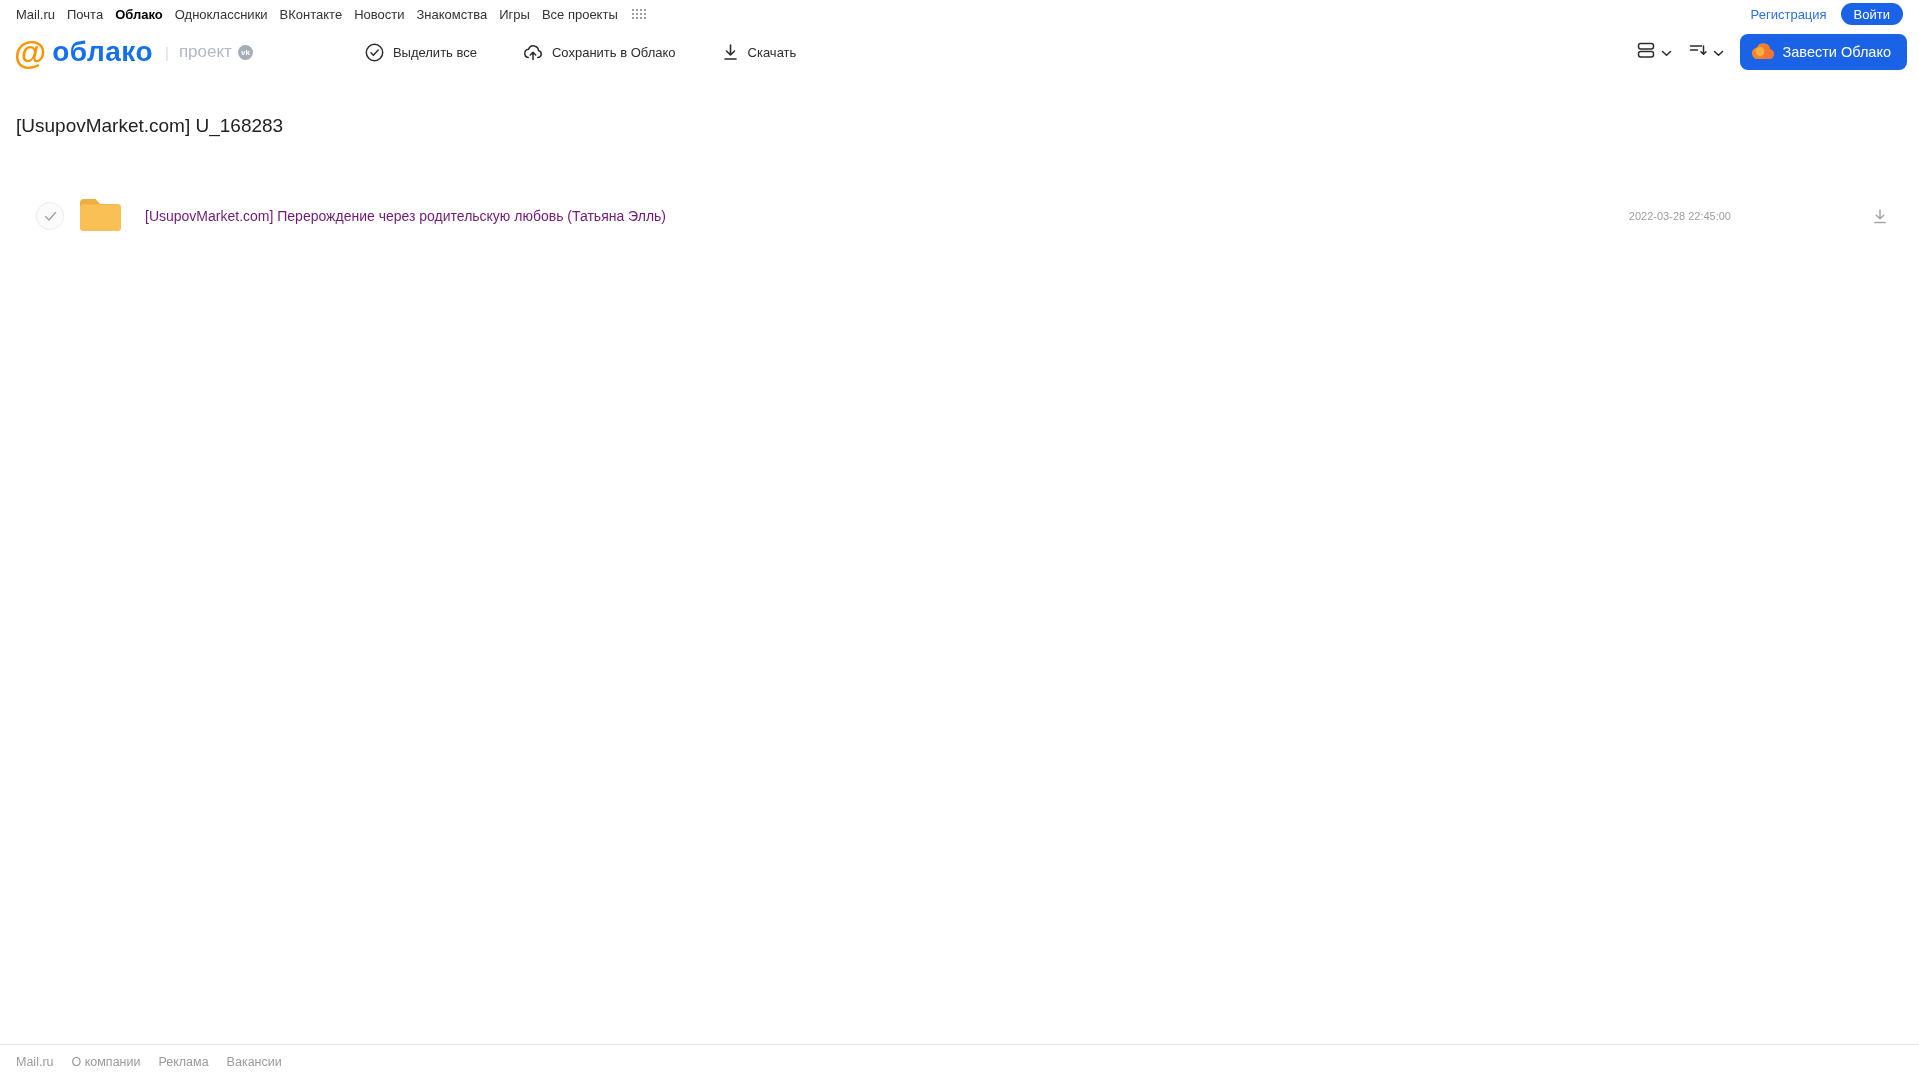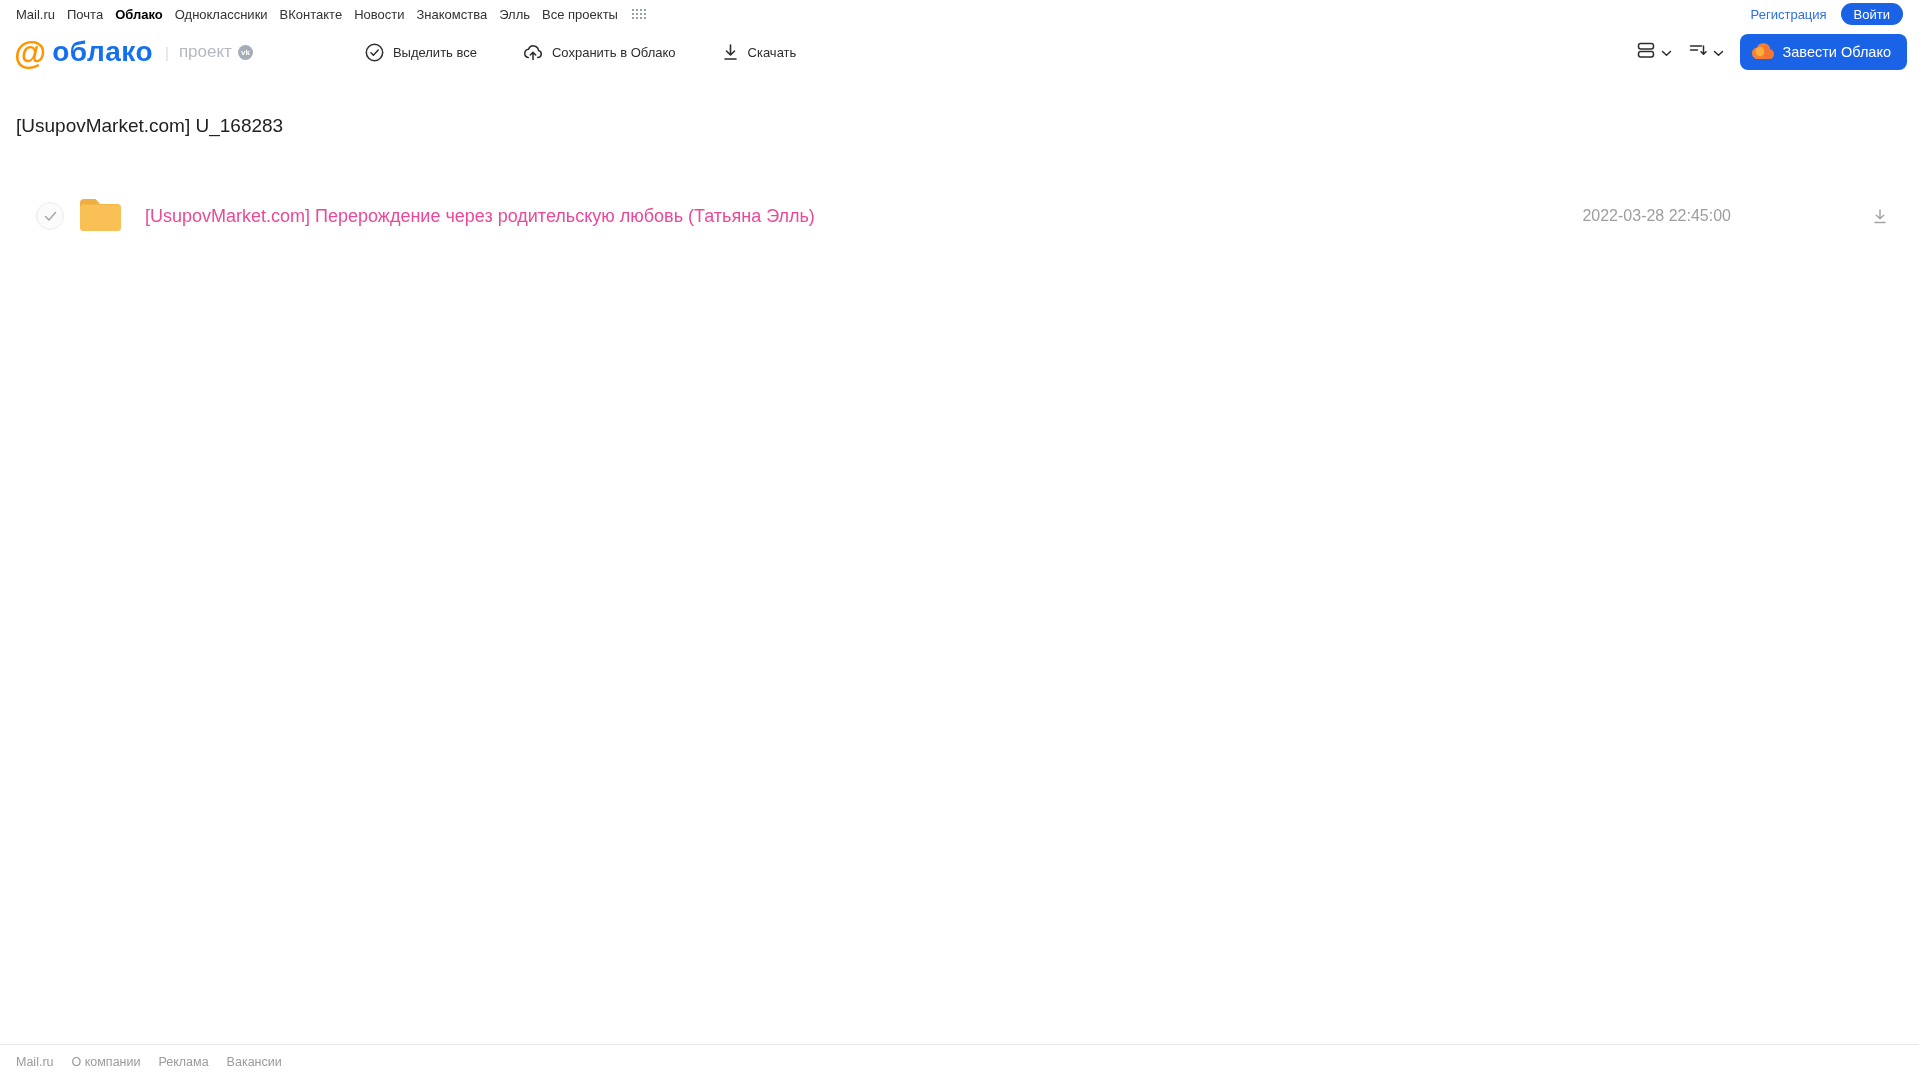--- a/index.html
+++ b/index.html
@@ -33,22 +33,22 @@
   .appbar-right { margin-left:auto; display:flex; align-items:center; gap:16px; }
   .icon-group { display:flex; align-items:center; gap:5px; cursor:pointer; }
   .get-cloud-btn { display:flex; align-items:center; gap:8px; background:#1b63e6; color:#fff; border:none; border-radius:8px; height:36px; padding:0 16px 0 12px; font-size:14.5px; font-family:inherit; cursor:pointer; }
 
   
   .page-title { margin:36px 16px 0; font-size:19px; line-height:28px; color:#222; font-weight:normal; }
 
   .file-row { display:flex; align-items:center; height:44px; margin-top:54px; padding:0 30px 0 36px; cursor:pointer; }
   .row-check { width:28px; height:28px; border-radius:50%; background:#fbfbfb; border:1px solid #ececec; display:flex; align-items:center; justify-content:center; flex:none; }
   .folder-icon { margin-left:14px; flex:none; }
-  .file-name { margin-left:22px; font-size:18px; color:#ec4899; flex:1 1 auto; white-space:nowrap; overflow:hidden; text-overflow:ellipsis; }
-  .file-date { color:#9e9e9e; font-size:16px; margin-right:140px; white-space:nowrap; }
+  .file-name { margin-left:22px; font-size:14px; color:#701a75; flex:1 1 auto; white-space:nowrap; overflow:hidden; text-overflow:ellipsis; }
+  .file-date { color:#9e9e9e; font-size:11px; margin-right:140px; white-space:nowrap; }
   .row-download { flex:none; display:flex; }
 
   
   .footer { position:absolute; left:0; right:0; bottom:0; height:35px; border-top:1px solid #e7e8ea; display:flex; align-items:center; padding:0 16px; font-size:12.5px; color:#9b9b9b; background:#fff; }
   .footer-left { display:flex; gap:18px; }
   .footer-right { margin-left:auto; display:flex; gap:20px; align-items:center; }
   .footer a, .footer .flink { color:#9b9b9b; text-decoration:none; cursor:pointer; white-space:nowrap; }
   .kasp-wrap { white-space:nowrap; }
   .kasp-logo { color:#00a88e; font-weight:bold; letter-spacing:.3px; cursor:pointer; }
 </style>
@@ -57,21 +57,21 @@
 
 <div class="topnav">
   <div class="topnav-links">
     <span class="topnav-link">Mail.ru</span>
     <span class="topnav-link">Почта</span>
     <span class="topnav-link active">Облако</span>
     <span class="topnav-link">Одноклассники</span>
     <span class="topnav-link">ВКонтакте</span>
     <span class="topnav-link">Новости</span>
     <span class="topnav-link">Знакомства</span>
-    <span class="topnav-link">Элль</span>
+    <span class="topnav-link">Игры</span>
     <span class="topnav-link">Все проекты</span>
     <span class="grid-icon">
       <i></i>
         <i></i>
         <i></i>
         <i></i>
         <i></i>
         <i></i>
         <i></i>
         <i></i>

